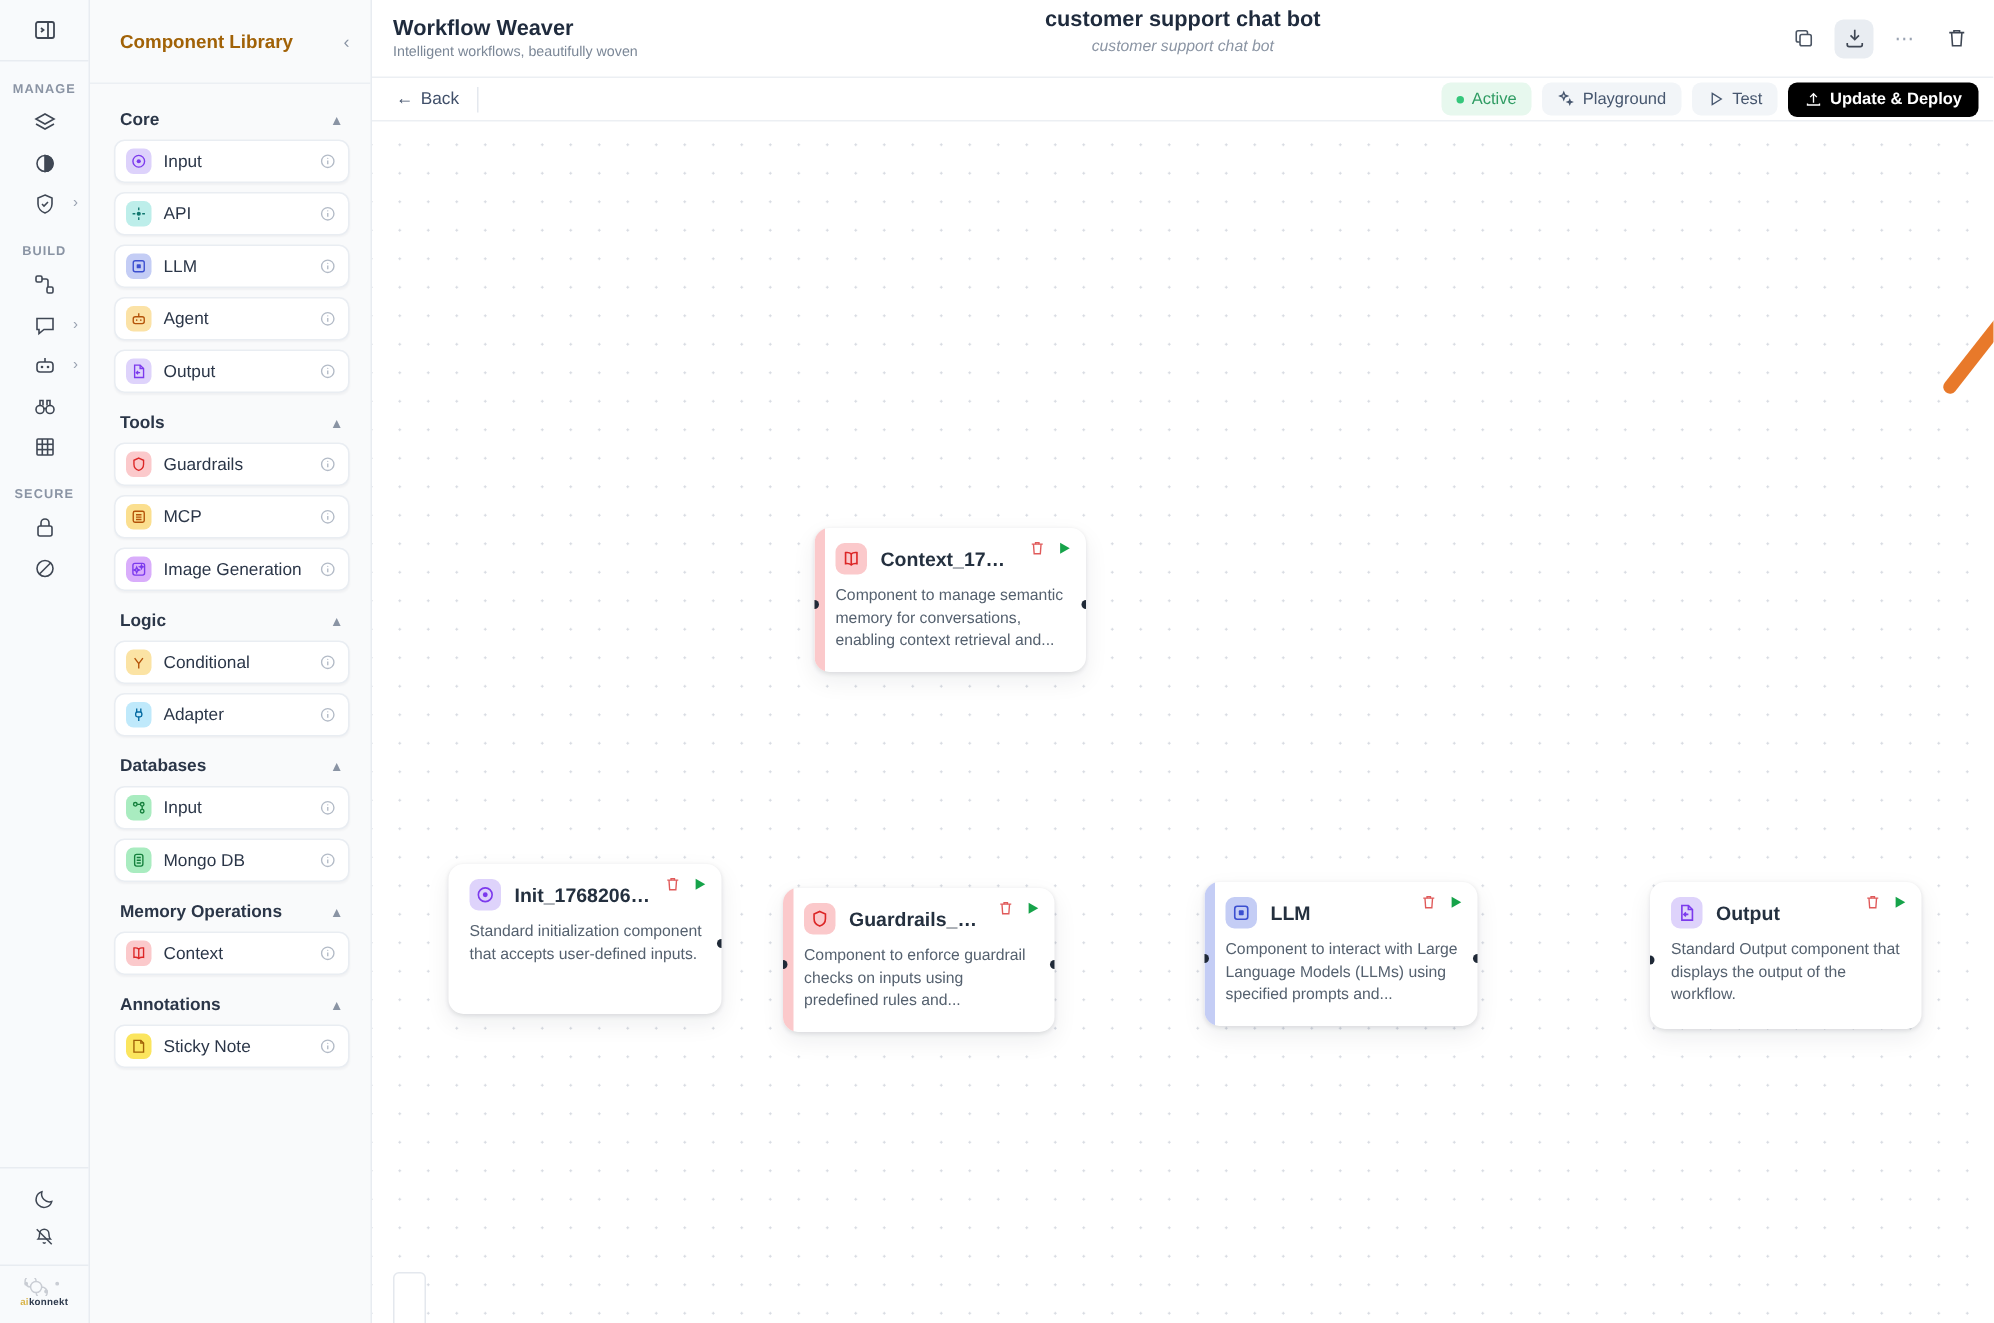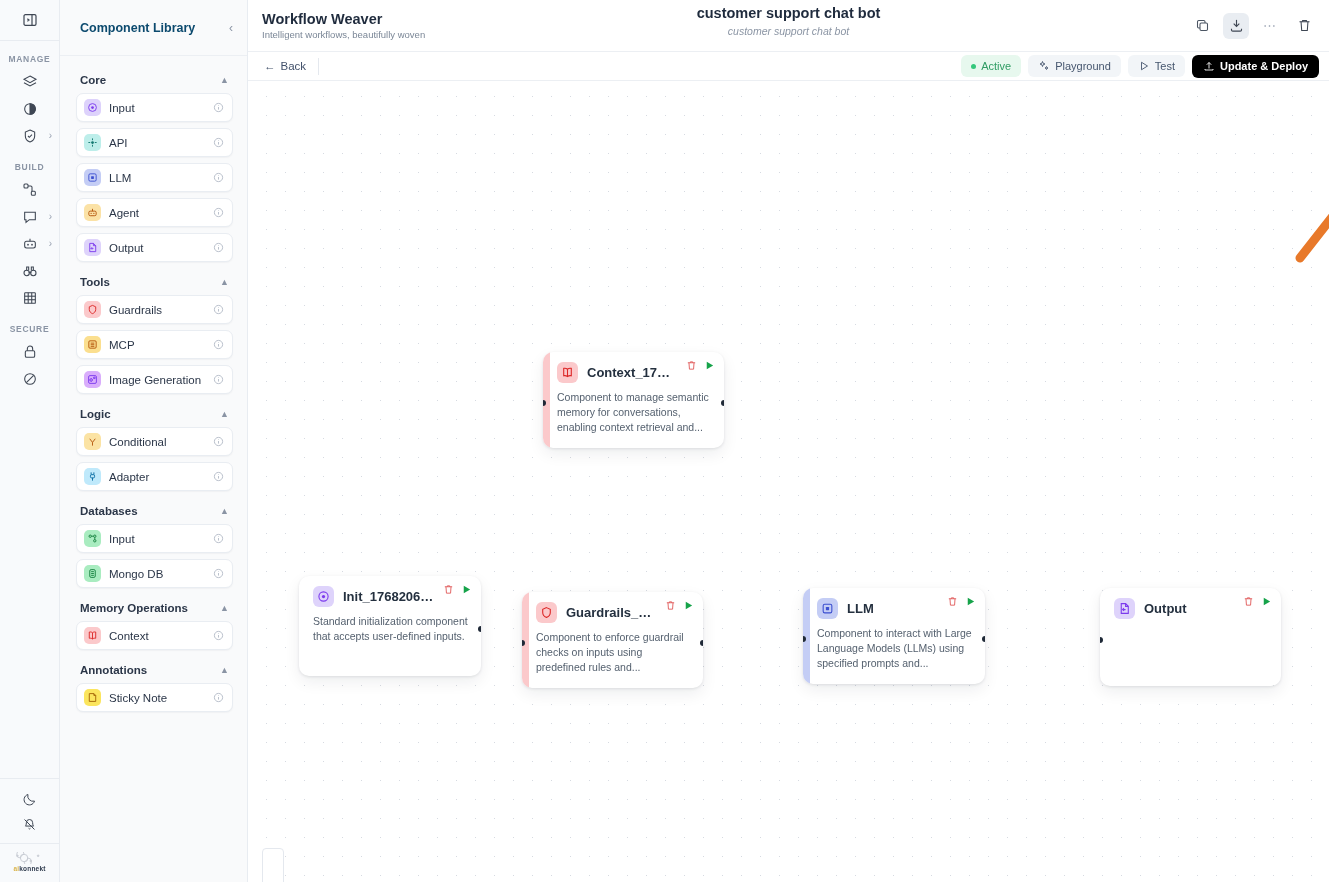--- a/index.html
+++ b/index.html
@@ -66,21 +66,21 @@
     background: #f9fafb;
     border-right: 1px solid #e8ecf1;
     flex-shrink: 0;
     display: flex; flex-direction: column;
   }
   .lib-head {
     height: 56px; display: flex; align-items: center;
     padding: 0 14px 0 20px; justify-content: space-between;
     border-bottom: 1px solid #eceff3;
   }
-  .lib-title { font-size: 12.5px; font-weight: 700; color: #0c4a6e; }
+  .lib-title { font-size: 12.5px; font-weight: 700; color: #a16207; }
   .lib-collapse { color: #8a94a4; font-size: 12px; cursor: pointer; line-height:1; }
   .lib-scroll { flex: 1; overflow: hidden; padding: 10px 14px 10px 16px; }
   .lib-group { margin-bottom: 6px; }
   .lib-group-head {
     display: flex; align-items: center; justify-content: space-between;
     padding: 8px 4px 7px 4px; cursor: pointer;
   }
   .lib-group-title { font-size: 11.5px; font-weight: 700; color: #2b3648; }
   .lib-group-chev { color: #8a94a4; font-size: 9px; line-height:1; }
   .lib-item {
@@ -837,18 +837,19 @@
             <div class="node-head">
               <span class="node-icon" style="background:#ded3fb">
                 <svg width="13" height="13" viewBox="0 0 24 24" fill="none" stroke="#7c3aed" stroke-width="2">
                   <path d="M6 3 h8 l5 5 v13 H6 Z"></path>
                   <polyline points="14,3 14,8 19,8"></polyline>
                   <path d="M14 14 h-5 M11 11.5 l-2.5 2.5 l2.5 2.5"></path>
                 </svg>
               </span>
               <span class="node-title">Output</span>
             </div>
+            <div class="node-desc">Standard Output component that displays the output of the workflow.</div>
           </div>
           <span class="port in"></span>
         </div>
       </div>
   </div>
 </div>
 
 </body></html>

